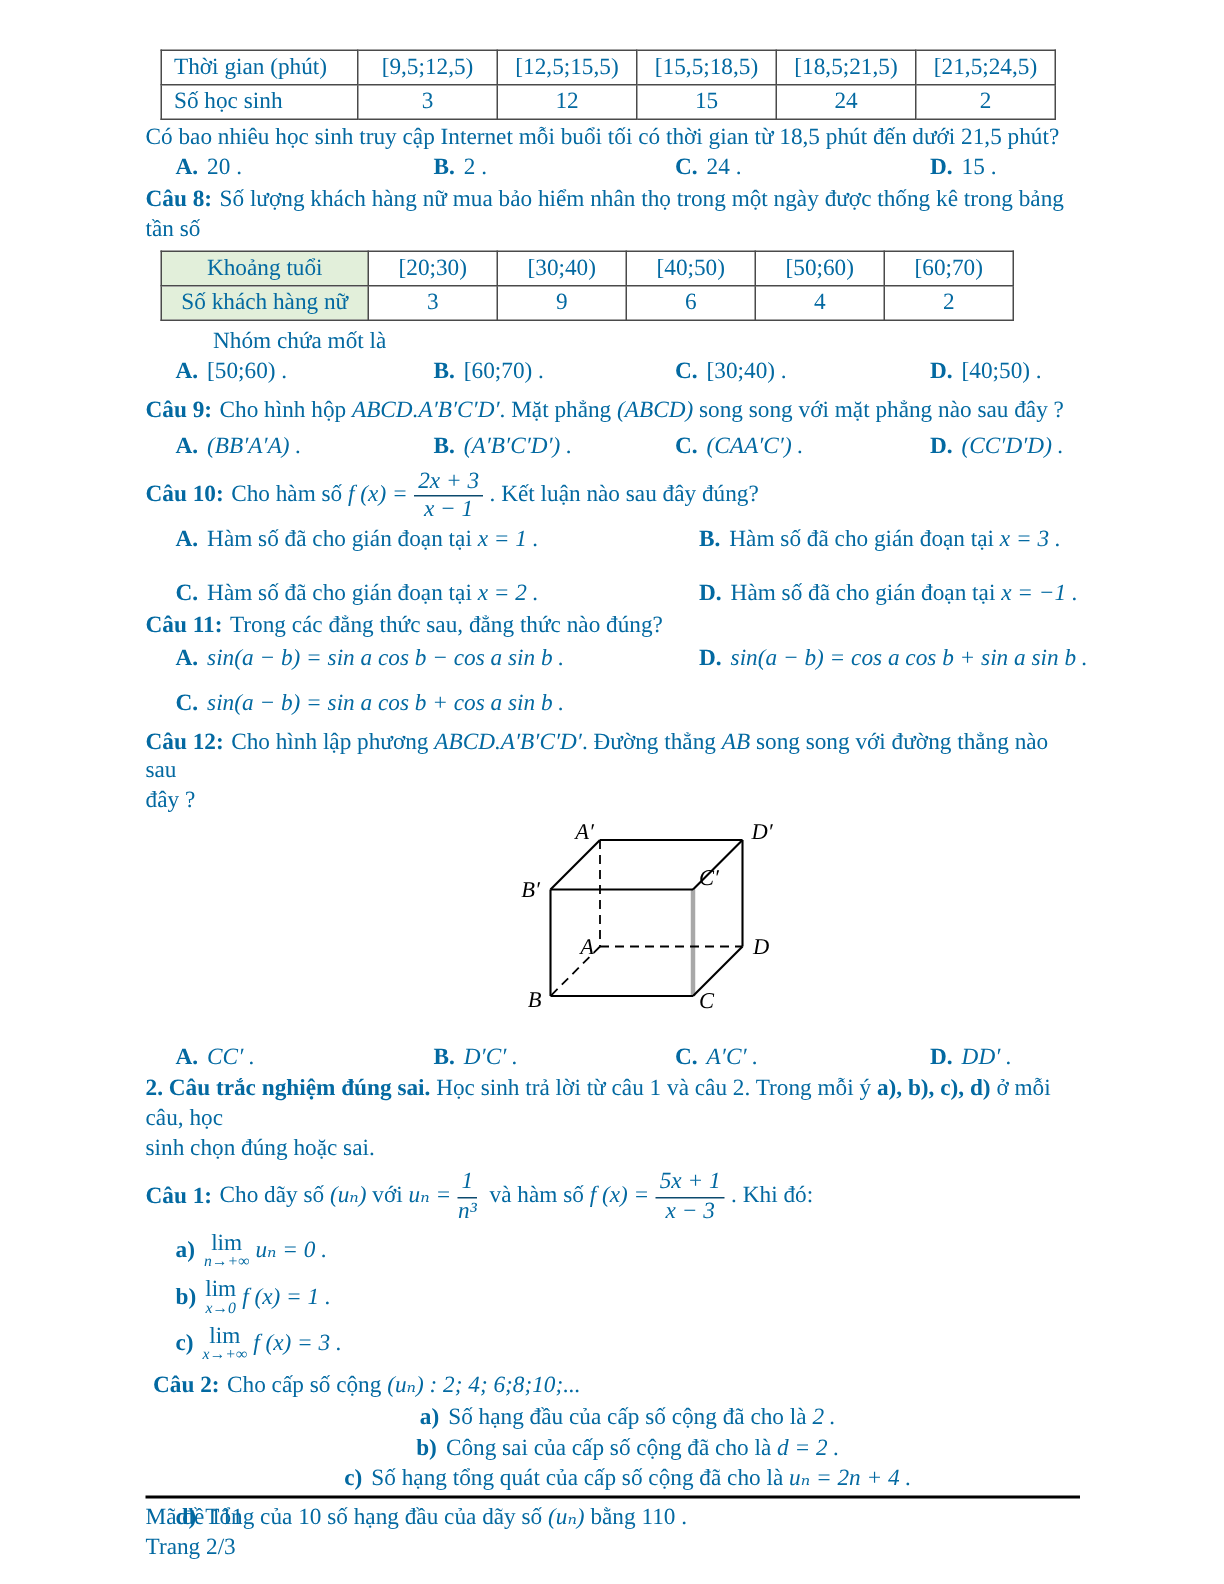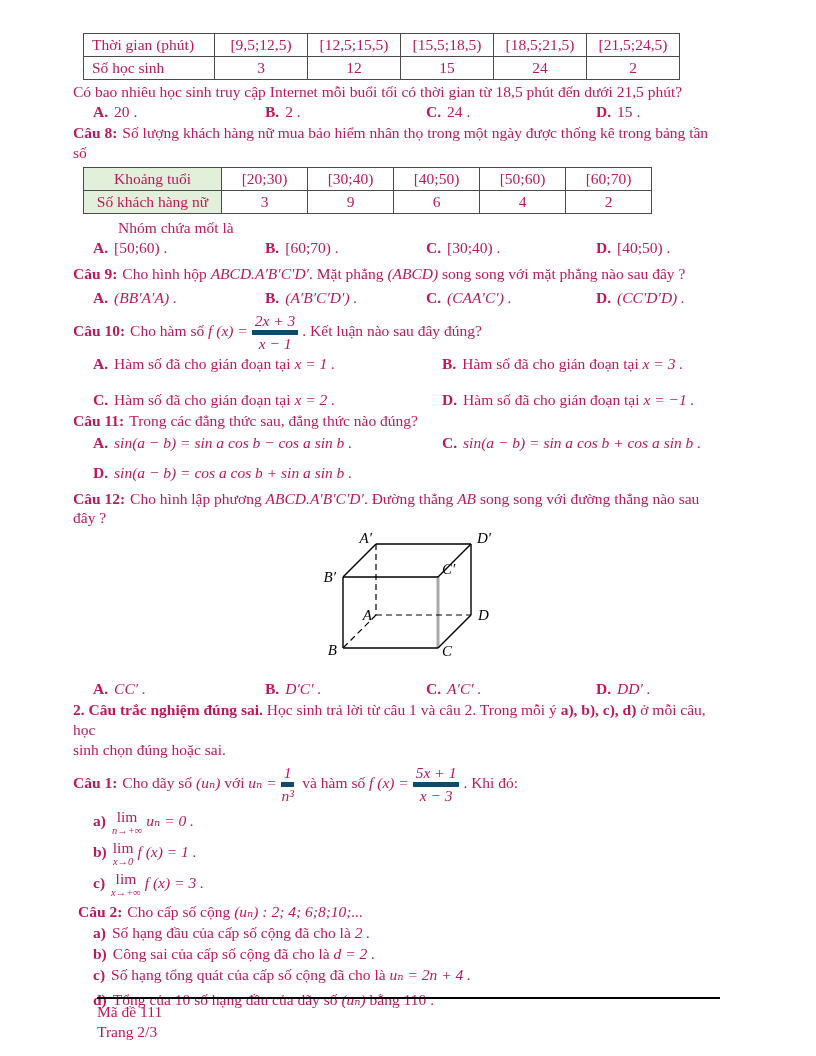--- a/index.html
+++ b/index.html
@@ -1,46 +1,46 @@
 <!DOCTYPE html>
 <html><head>
 <meta charset="utf-8">
 <style>
   * { box-sizing: border-box; }
   html,body { margin:0; padding:0; background:#fff; }
   .page {
     position:relative; width:816px; height:1056px; background:#fff; overflow:hidden;
-    font-family:"Liberation Serif","DejaVu Serif",serif; font-size:15.5px; color:#be185d;
-    padding:33px 96px 0 73px; line-height:1.28;
+    font-family:"Liberation Serif","DejaVu Serif",serif; font-size:15.5px; color:#0369a1;
+    padding:33px 96px 0 97px; line-height:1.28;
   }
   .p { margin:0; }
   b.ql { margin-right:5px; }
   b.ol { margin-right:6px; }
   .mi { font-style:italic; }
   
   table.tbl { border-collapse:collapse; margin-left:10px; table-layout:fixed; }
   table.tbl td { border:1px solid #4a4a4a; text-align:center; padding:1px 5px; height:22px; font-size:15.5px; overflow:hidden; white-space:nowrap; }
   .tbl1 td.lbl { width:131px; text-align:left; padding-left:8px; }
   .tbl1 td.c { width:93px; }
   .tbl2 td.lbl { width:138px; background:#e2efda; }
   .tbl2 td.c { width:86px; }
   
   .opts4 { display:grid; grid-template-columns:172px 161px 170px 1fr; padding-left:20px; margin:1px 0; }
   .opts2 { display:grid; grid-template-columns:333px 1fr; padding-left:20px; row-gap:2px; margin:1px 0;gap:16px; }
   .opt { white-space:nowrap; }
   
   .frac { display:inline-block; vertical-align:middle; text-align:center; font-style:italic; padding:0 2px; line-height:1.05; margin:1px 2px; }
-  .frac .num { display:block; border-bottom:5px solid #0c4a6e; padding:0 3px 1px; }
+  .frac .num { display:block; border-bottom:1px solid #0c4a6e; padding:0 3px 1px; }
   .frac .den { display:block; padding-top:1px; }
   
   .lim { display:inline-block; text-align:center; vertical-align:middle; line-height:1; margin-right:4px; }
   .lim .limword { display:block; }
   .lim .limsub { display:block; font-size:10.5px; font-style:italic; margin-top:1px; }
   .item { padding-left:20px; margin:4px 0; }
-  .item-tight { padding-left:20px; margin:1px 0; }
+  .item-tight { padding-left:20px; margin:1px 0;text-align:center; }
   .indent1 { padding-left:86px; }
   .indent2 { padding-left:45px; }
   .mt2 { margin-top:2px; } .mt4 { margin-top:4px; } .mt6 { margin-top:6px; }
   .cube-wrap { margin:2px 0 0 225px; height:148px; }
   .footer { position:absolute; left:97px; right:96px; top:997px; border-top:2px solid #000; padding-top:3px; display:flex; justify-content:space-between;flex-direction:column; }
   svg text { font-family:"Liberation Serif","DejaVu Serif",serif; font-style:italic; font-size:15px; }
 </style>
 </head>
 <body>
 
@@ -118,22 +118,22 @@
   <div class="opts2">
     <span class="opt"><b class="ol">A.</b><span>Hàm số đã cho gián đoạn tại</span> <span class="mi">x = 1 .</span></span>
     <span class="opt"><b class="ol">B.</b><span>Hàm số đã cho gián đoạn tại</span> <span class="mi">x = 3 .</span></span>
     <span class="opt"><b class="ol">C.</b><span>Hàm số đã cho gián đoạn tại</span> <span class="mi">x = 2 .</span></span>
     <span class="opt"><b class="ol">D.</b><span>Hàm số đã cho gián đoạn tại</span> <span class="mi">x = −1 .</span></span>
   </div>
 
   <p class="p"><b class="ql">Câu 11:</b><span>Trong các đẳng thức sau, đẳng thức nào đúng?</span></p>
   <div class="opts2 mt2" style="row-gap:10px;">
     <span class="opt"><b class="ol">A.</b><span class="mi">sin(a − b) = sin a cos b − cos a sin b .</span></span>
+    <span class="opt"><b class="ol">D.</b><span class="mi">sin(a − b) = cos a cos b + sin a sin b .</span></span>
     <span class="opt"><b class="ol">C.</b><span class="mi">sin(a − b) = sin a cos b + cos a sin b .</span></span>
-    <span class="opt"><b class="ol">D.</b><span class="mi">sin(a − b) = cos a cos b + sin a sin b .</span></span>
   </div>
 
   <p class="p mt6"><b class="ql">Câu 12:</b><span>Cho hình lập phương</span> <span class="mi">ABCD.A′B′C′D′</span><span>. Đường thẳng</span> <span class="mi">AB</span> <span>song song với đường thẳng nào sau</span></p>
   <p class="p"><span>đây ?</span></p>
 
   <div class="cube-wrap">
     <svg width="210" height="148" viewBox="0 0 210 148">
 
       <line x1="140" y1="47" x2="140" y2="118" stroke="#a8a8a8" stroke-width="3"></line>
 

